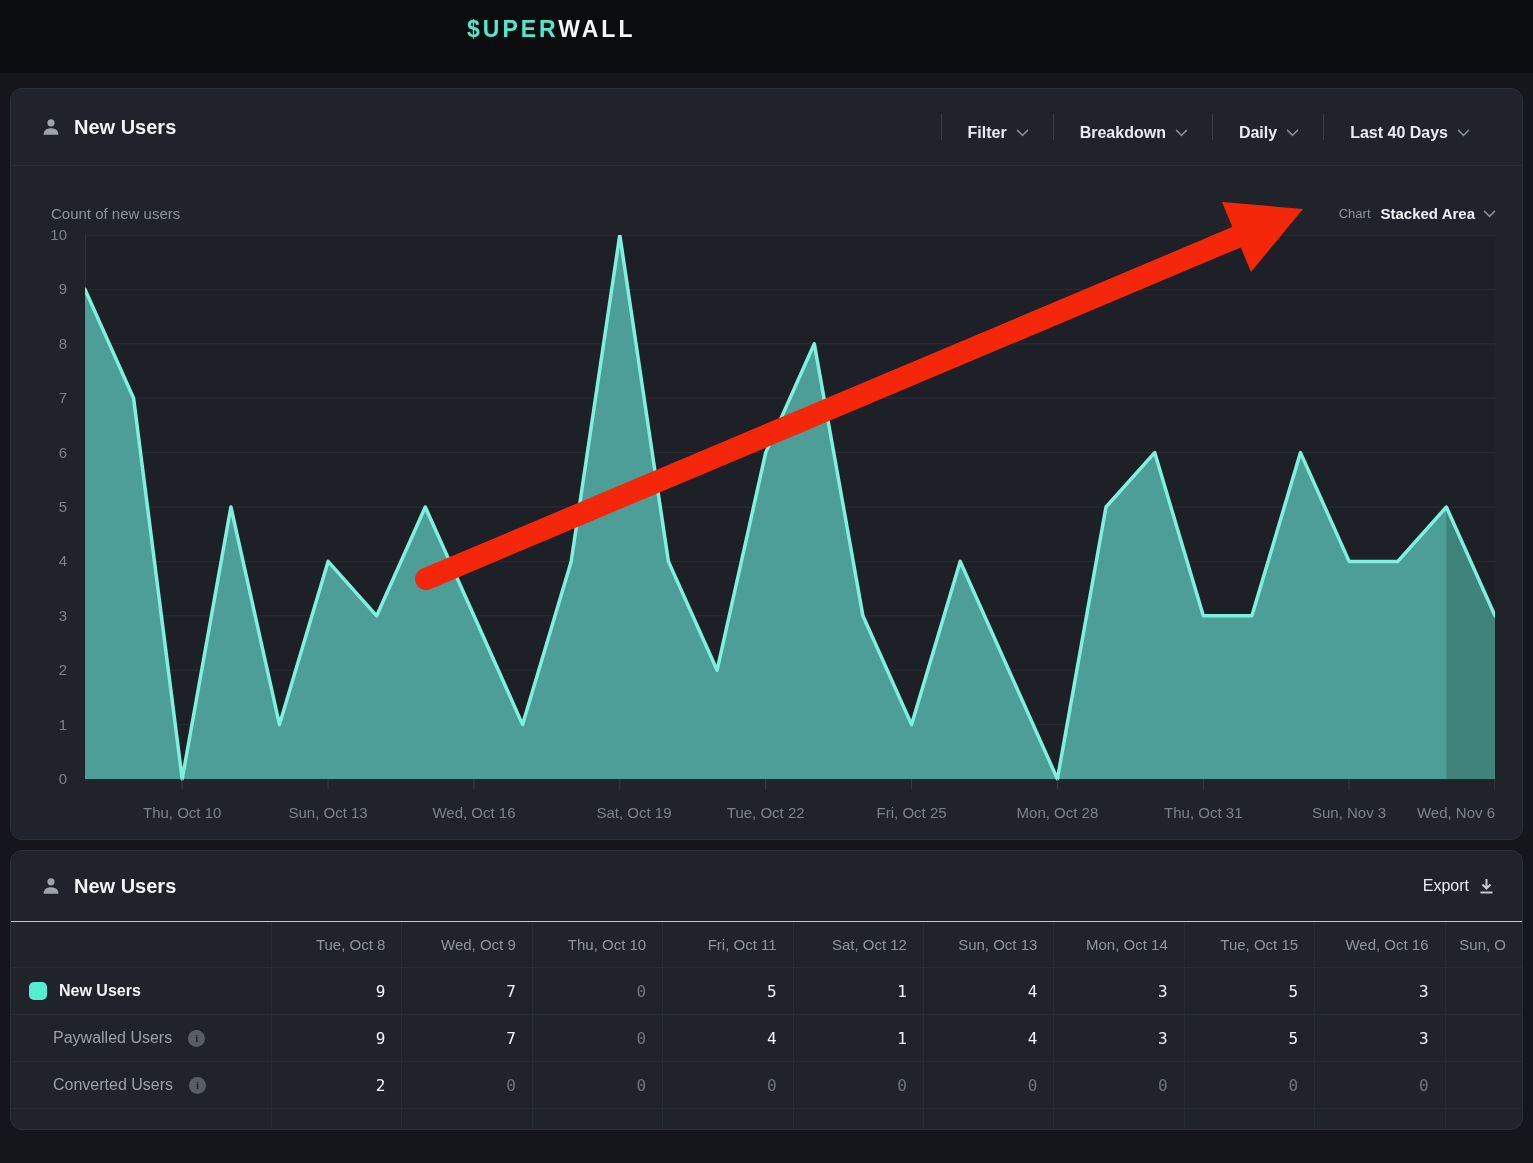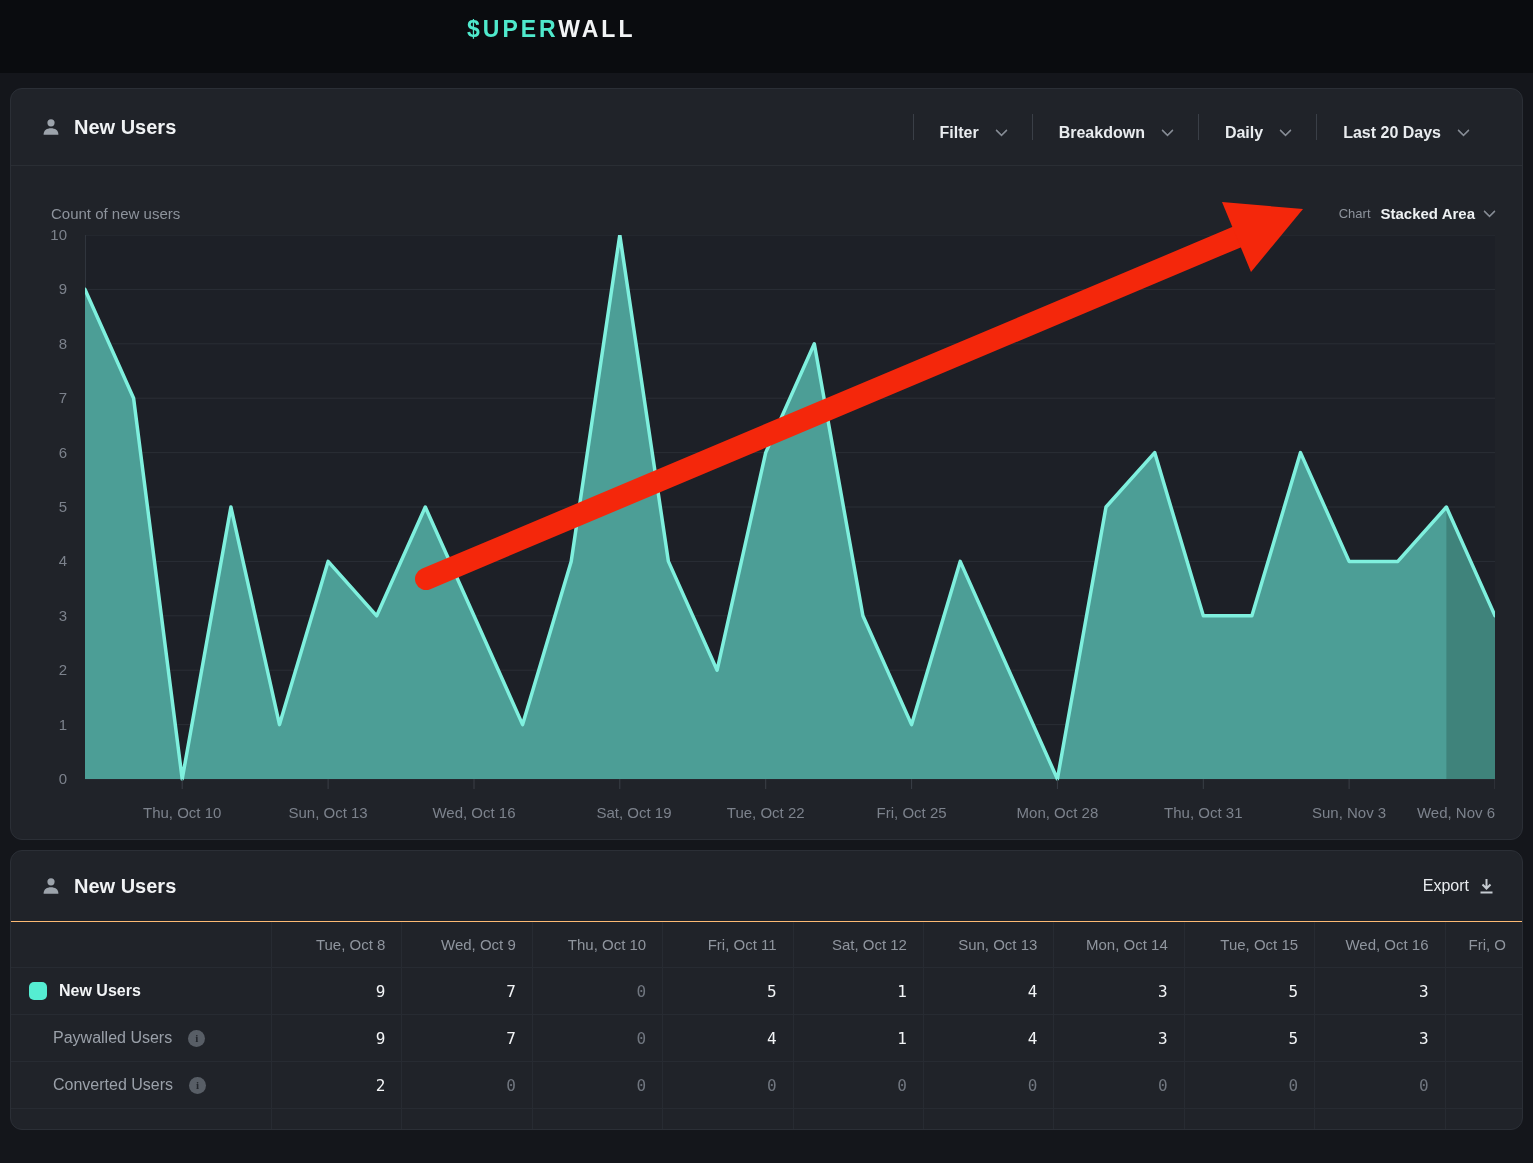--- a/index.html
+++ b/index.html
@@ -38,21 +38,21 @@
   }
   #table-card .card-header { height:70px; border-bottom:none; }
   .card-title { font-size:20px; font-weight:600; color:#F0F2F4; margin-left:13px; }
   .person-icon { width:20px; height:20px; flex:0 0 auto; }
   .person-icon svg { width:100%; height:100%; fill:#9CA3AB; }
   .spacer { flex:1; }
 
   .controls { display:flex; align-items:center; height:100%; }
   .ctl-sep { width:1px; height:26px; background:#3A3F47; }
   .ctl {
-    display:flex; align-items:center; gap:18px; padding:0 26px;
+    display:flex; align-items:center; gap:11px; padding:0 26px;
     font-size:16px; font-weight:600; color:#E9ECEF; cursor:pointer;margin-top:12px;
   }
   .chev {
     width:9px; height:9px; margin-top:-5px;
     border-right:2px solid #868C95; border-bottom:2px solid #868C95;
     transform:rotate(45deg); border-radius:1px;
   }
 
   
   .sub-row {
@@ -133,21 +133,21 @@
           <span>Breakdown</span>
           <span class="chev"></span>
         </div>
         <div class="ctl-sep"></div>
         <div class="ctl">
           <span>Daily</span>
           <span class="chev"></span>
         </div>
         <div class="ctl-sep"></div>
         <div class="ctl">
-          <span>Last 20 Days</span>
+          <span>Last 40 Days</span>
           <span class="chev"></span>
         </div>
       </div>
   </div>
 
   <div class="sub-row">
     <span class="subtitle">Count of new users</span>
     <span class="spacer"></span>
     <div class="chart-select">
       <span class="lbl">Chart</span>
@@ -240,21 +240,21 @@
       <div class="th label-cell"></div>
       <div class="th">Tue, Oct 8</div>
       <div class="th">Wed, Oct 9</div>
       <div class="th">Thu, Oct 10</div>
       <div class="th">Fri, Oct 11</div>
       <div class="th">Sat, Oct 12</div>
       <div class="th">Sun, Oct 13</div>
       <div class="th">Mon, Oct 14</div>
       <div class="th">Tue, Oct 15</div>
       <div class="th">Wed, Oct 16</div>
-      <div class="th">Fri, O</div>
+      <div class="th">Sun, O</div>
     </div>
   <div id="table-rows">
       <div class="tgrid trow">
         <div class="td label-cell" style="font-family: &quot;Liberation Sans&quot;, sans-serif;">
           <span class="swatch"></span>
           <span class="row-label">New Users</span>
         </div>
         <div class="td">9</div>
         <div class="td">7</div>
         <div class="td zero">0</div>

